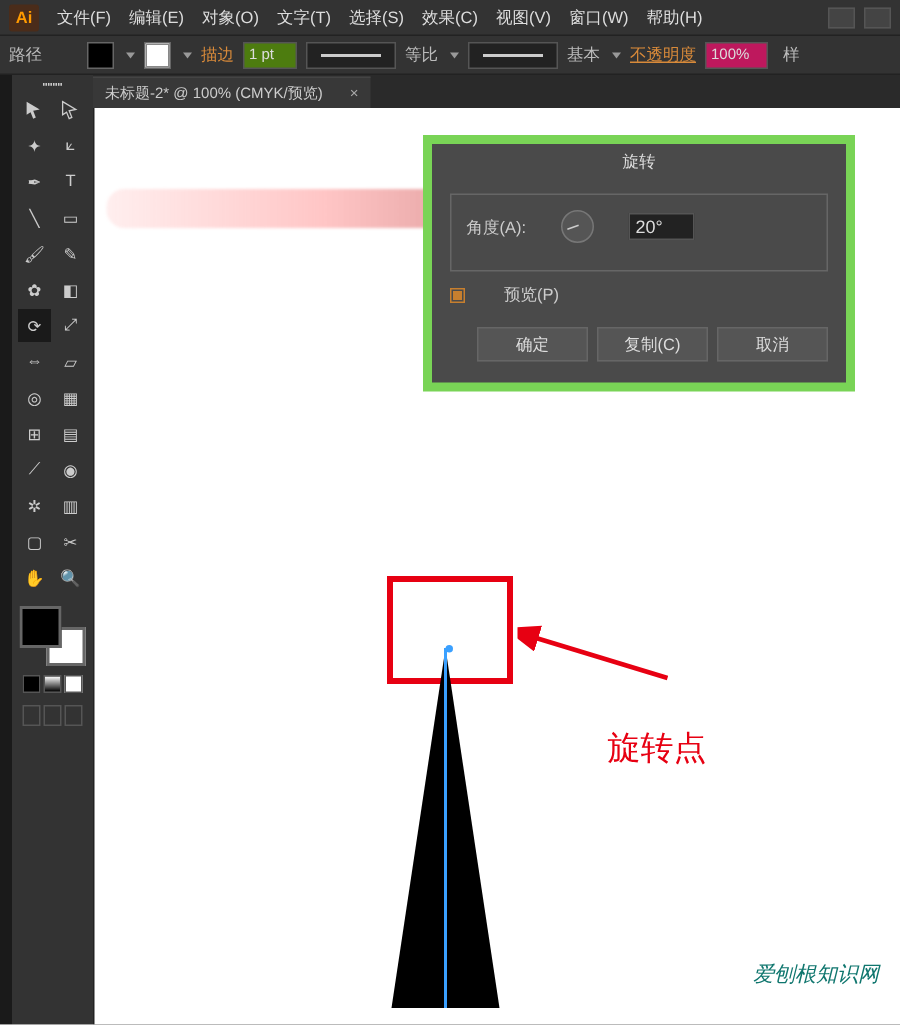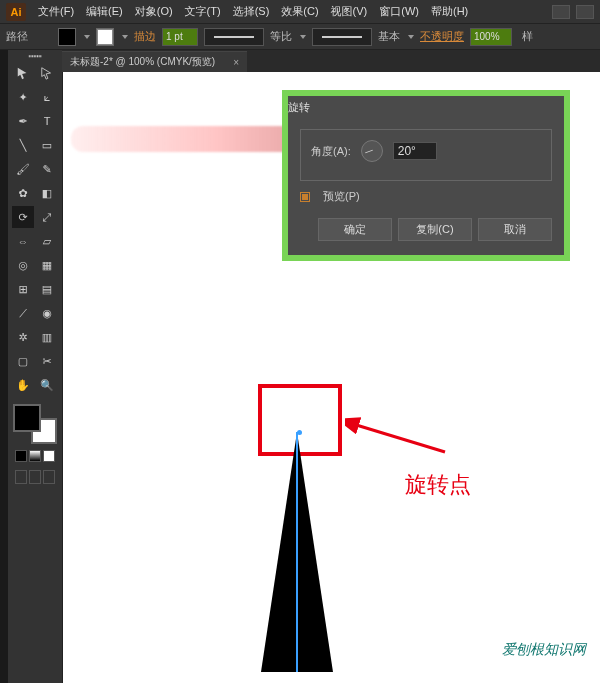--- a/index.html
+++ b/index.html
@@ -15,21 +15,21 @@
     
     .controlbar { height: 26px; background: #333; display: flex; align-items: center; padding: 0 6px; gap: 6px; border-bottom: 1px solid #222; color: #bbb; }
     .controlbar .lbl { color: #bbb; }
     .controlbar .swatch { width: 18px; height: 18px; border: 1px solid #666; display: inline-block; }
     .controlbar .chev { width: 0; height: 0; border-left: 3px solid transparent; border-right: 3px solid transparent; border-top: 4px solid #999; display: inline-block; margin-left: 2px; }
     .controlbar .stroke-label { color: #d88a3a; }
     .controlbar .num-input { width: 36px; height: 18px; background: #4d7c0f; border: 1px solid #555; color: #ddd; font-size: 10px; padding: 0 3px; }
     .controlbar .line-select { width: 60px; height: 18px; background: #222; border: 1px solid #555; display: flex; align-items: center; justify-content: center; }
     .controlbar .line-select .ln { width: 40px; border-top: 2px solid #ccc; }
     .controlbar .opacity-label { color: #d88a3a; text-decoration: underline; }
-    .controlbar .opac-input { width: 42px; height: 18px; background: #4d7c0f; border: 1px solid #555; color: #ddd; font-size: 10px; padding: 0 3px; }
+    .controlbar .opac-input { width: 42px; height: 18px; background: #be185d; border: 1px solid #555; color: #ddd; font-size: 10px; padding: 0 3px; }
     .controlbar .more { color: #bbb; margin-left: 4px; }
     
     .main-area { position: absolute; top: 50px; left: 0; right: 0; bottom: 0; display: flex; }
     
     .left-gutter { width: 8px; background: #1a1a1a; }
     
     .toolbox { width: 54px; background: #333; display: flex; flex-direction: column; padding-top: 2px; gap: 2px; align-items: center; position: relative; }
     .tool-row { display: flex; gap: 2px; }
     .tool { width: 22px; height: 22px; background: #333; display: flex; align-items: center; justify-content: center; color: #ccc; cursor: pointer; position: relative; }
     .tool.sel { background: #1a1a1a; }
@@ -44,43 +44,43 @@
     
     .doc-area { flex: 1; background: #333; display: flex; flex-direction: column; }
     .tabbar { height: 22px; background: #2a2a2a; display: flex; align-items: flex-end; }
     .tab { background: #383838; color: #ccc; padding: 3px 8px; font-size: 10px; border-top: 1px solid #444; display: flex; align-items: center; gap: 18px; }
     .tab .close { color: #aaa; cursor: pointer; }
     
     .canvas { flex: 1; background: #fff; position: relative; margin: 0; border-left: 1px solid #222; }
     
     .dialog { position: absolute; top: 18px; right: 30px; width: 288px; background: #79d456; padding: 6px; }
     .dialog-inner { background: #4a4a4a; }
-    .dialog-title { background: #4a4a4a; color: #ddd; text-align: left; padding: 4px 0; font-size: 11px; }
+    .dialog-title { background: #4a4a4a; color: #ddd; text-align: center; padding: 4px 0; font-size: 11px; }
     .dialog-body { padding: 10px 12px 14px; }
     .param-box { border: 1px solid #666; padding: 10px; margin-bottom: 8px; }
-    .row { display: flex; align-items: center; gap: 10px; color: #ccc; font-size: 11px; margin-bottom: 8px; }
+    .row { display: flex; align-items: center; gap: 23px; color: #ccc; font-size: 11px; margin-bottom: 8px; }
     .dial { width: 22px; height: 22px; border-radius: 50%; background: #555; border: 1px solid #777; position: relative; }
     .dial::after { content: ""; position: absolute; width: 8px; height: 1px; background: #ccc; top: 10px; left: 3px; transform: rotate(-20deg); }
     .angle-input { width: 44px; height: 18px; background: #222; border: 1px solid #555; color: #ddd; padding: 0 4px; font-size: 12px; }
     .chk { width: 10px; height: 10px; border: 1px solid #777; display: inline-block; margin-right: 3px; }
     .chk.on::after { content: "✓"; color: #ccc; font-size: 9px; position: relative; top: -2px; }
     .chk.preview { border-color: #c77f2e; }
     .chk.preview::after { content: ""; display: block; width: 6px; height: 6px; background: #c77f2e; margin: 1px; }
     .btn-row { display: flex; gap: 6px; justify-content: flex-end; }
     .dlg-btn { background: #555; border: 1px solid #666; color: #ddd; padding: 3px 0; font-size: 11px; width: 74px; text-align: center; cursor: pointer; }
     
     .blur-bar { position: absolute; top: 54px; left: 8px; width: 290px; height: 26px; background: linear-gradient(to right, rgba(255,200,200,0.3), rgba(255,150,150,0.55), rgba(200,100,100,0.7)); border-radius: 12px 0 0 12px; filter: blur(1px); }
     
     .red-box { position: absolute; top: 312px; left: 195px; width: 84px; height: 72px; border: 4px solid #e70012; }
     .anchor-dot { position: absolute; top: 358px; left: 234px; width: 5px; height: 5px; background: #3aa0ff; border-radius: 50%; }
     .triangle { position: absolute; top: 360px; left: 198px; width: 0; height: 0; border-left: 36px solid transparent; border-right: 36px solid transparent; border-bottom: 240px solid #000; }
     .tri-line { position: absolute; top: 360px; left: 233px; width: 2px; height: 240px; background: #3aa0ff; }
     
     .arrow-svg { position: absolute; top: 340px; left: 282px; }
-    .annotation { position: absolute; top: 398px; left: 342px; color: #e70012; font-size: 22px; }
+    .annotation { position: absolute; top: 412px; left: 342px; color: #e70012; font-size: 22px; }
     
     .watermark { position: absolute; bottom: 24px; right: 14px; color: #0f766e; font-size: 14px; font-style: italic; }
   </style>
 </head>
 <body>
 
 <div class="app">
 
   <div class="menubar">
     <div class="logo">Ai</div>

